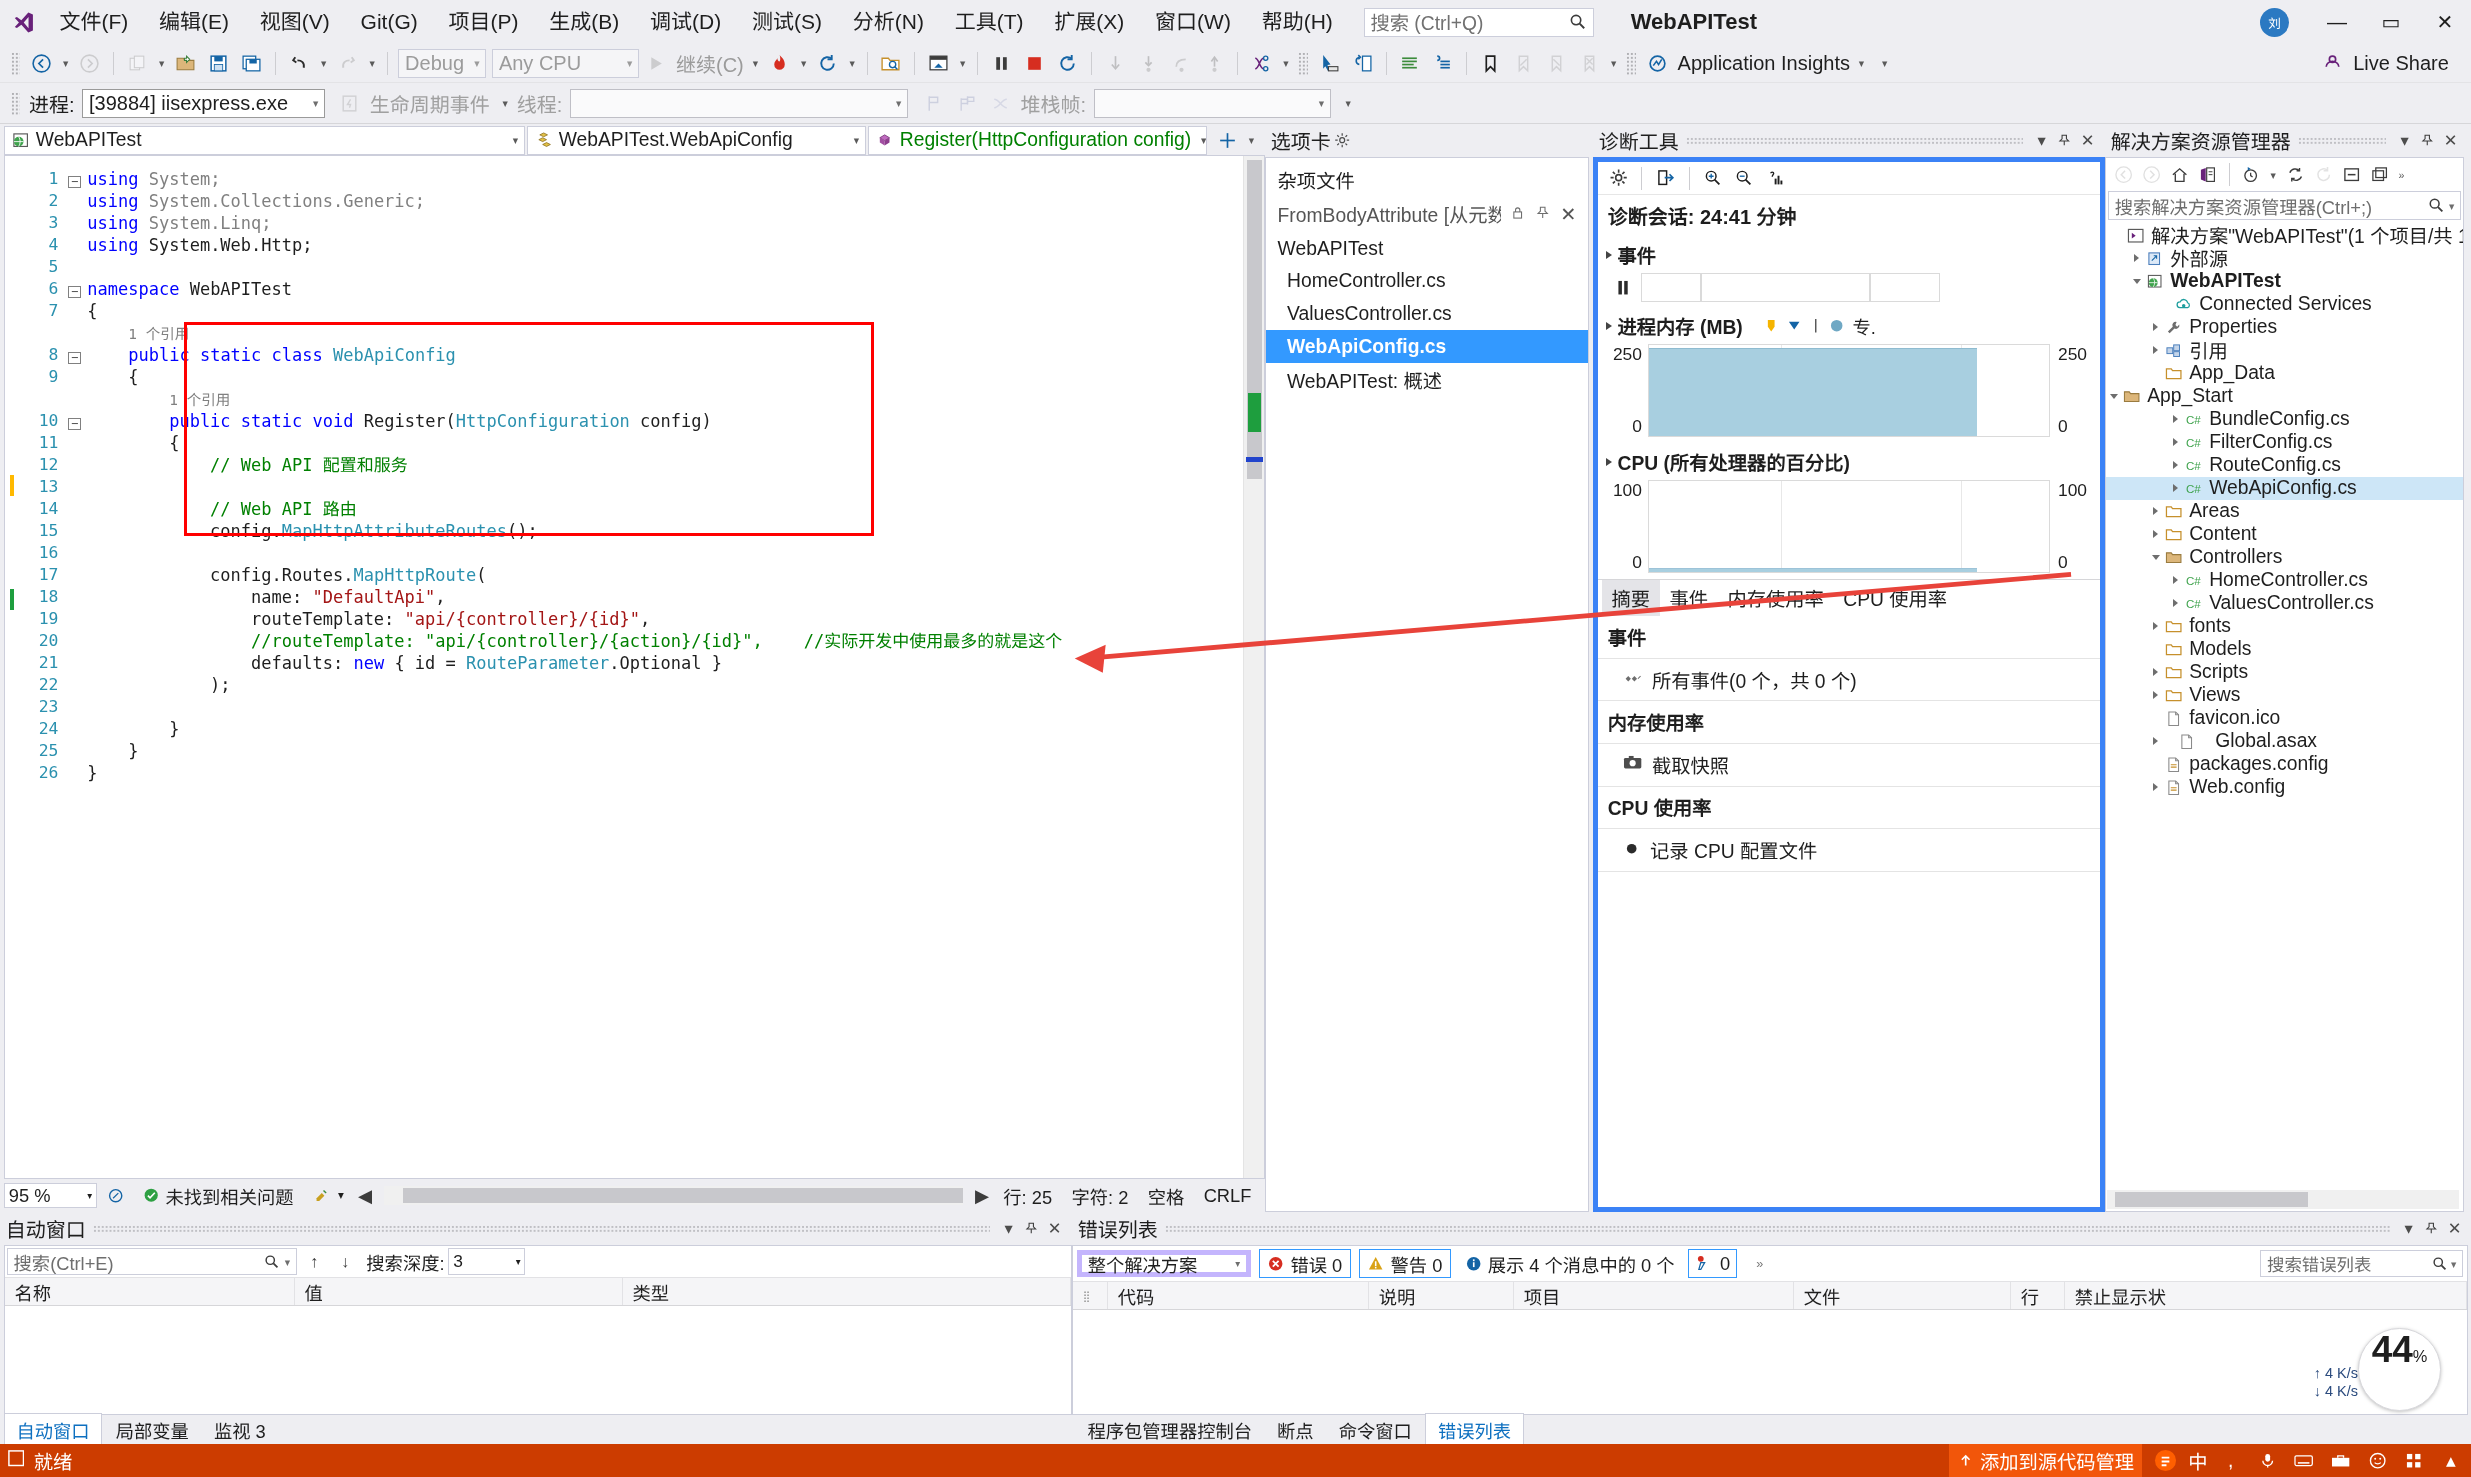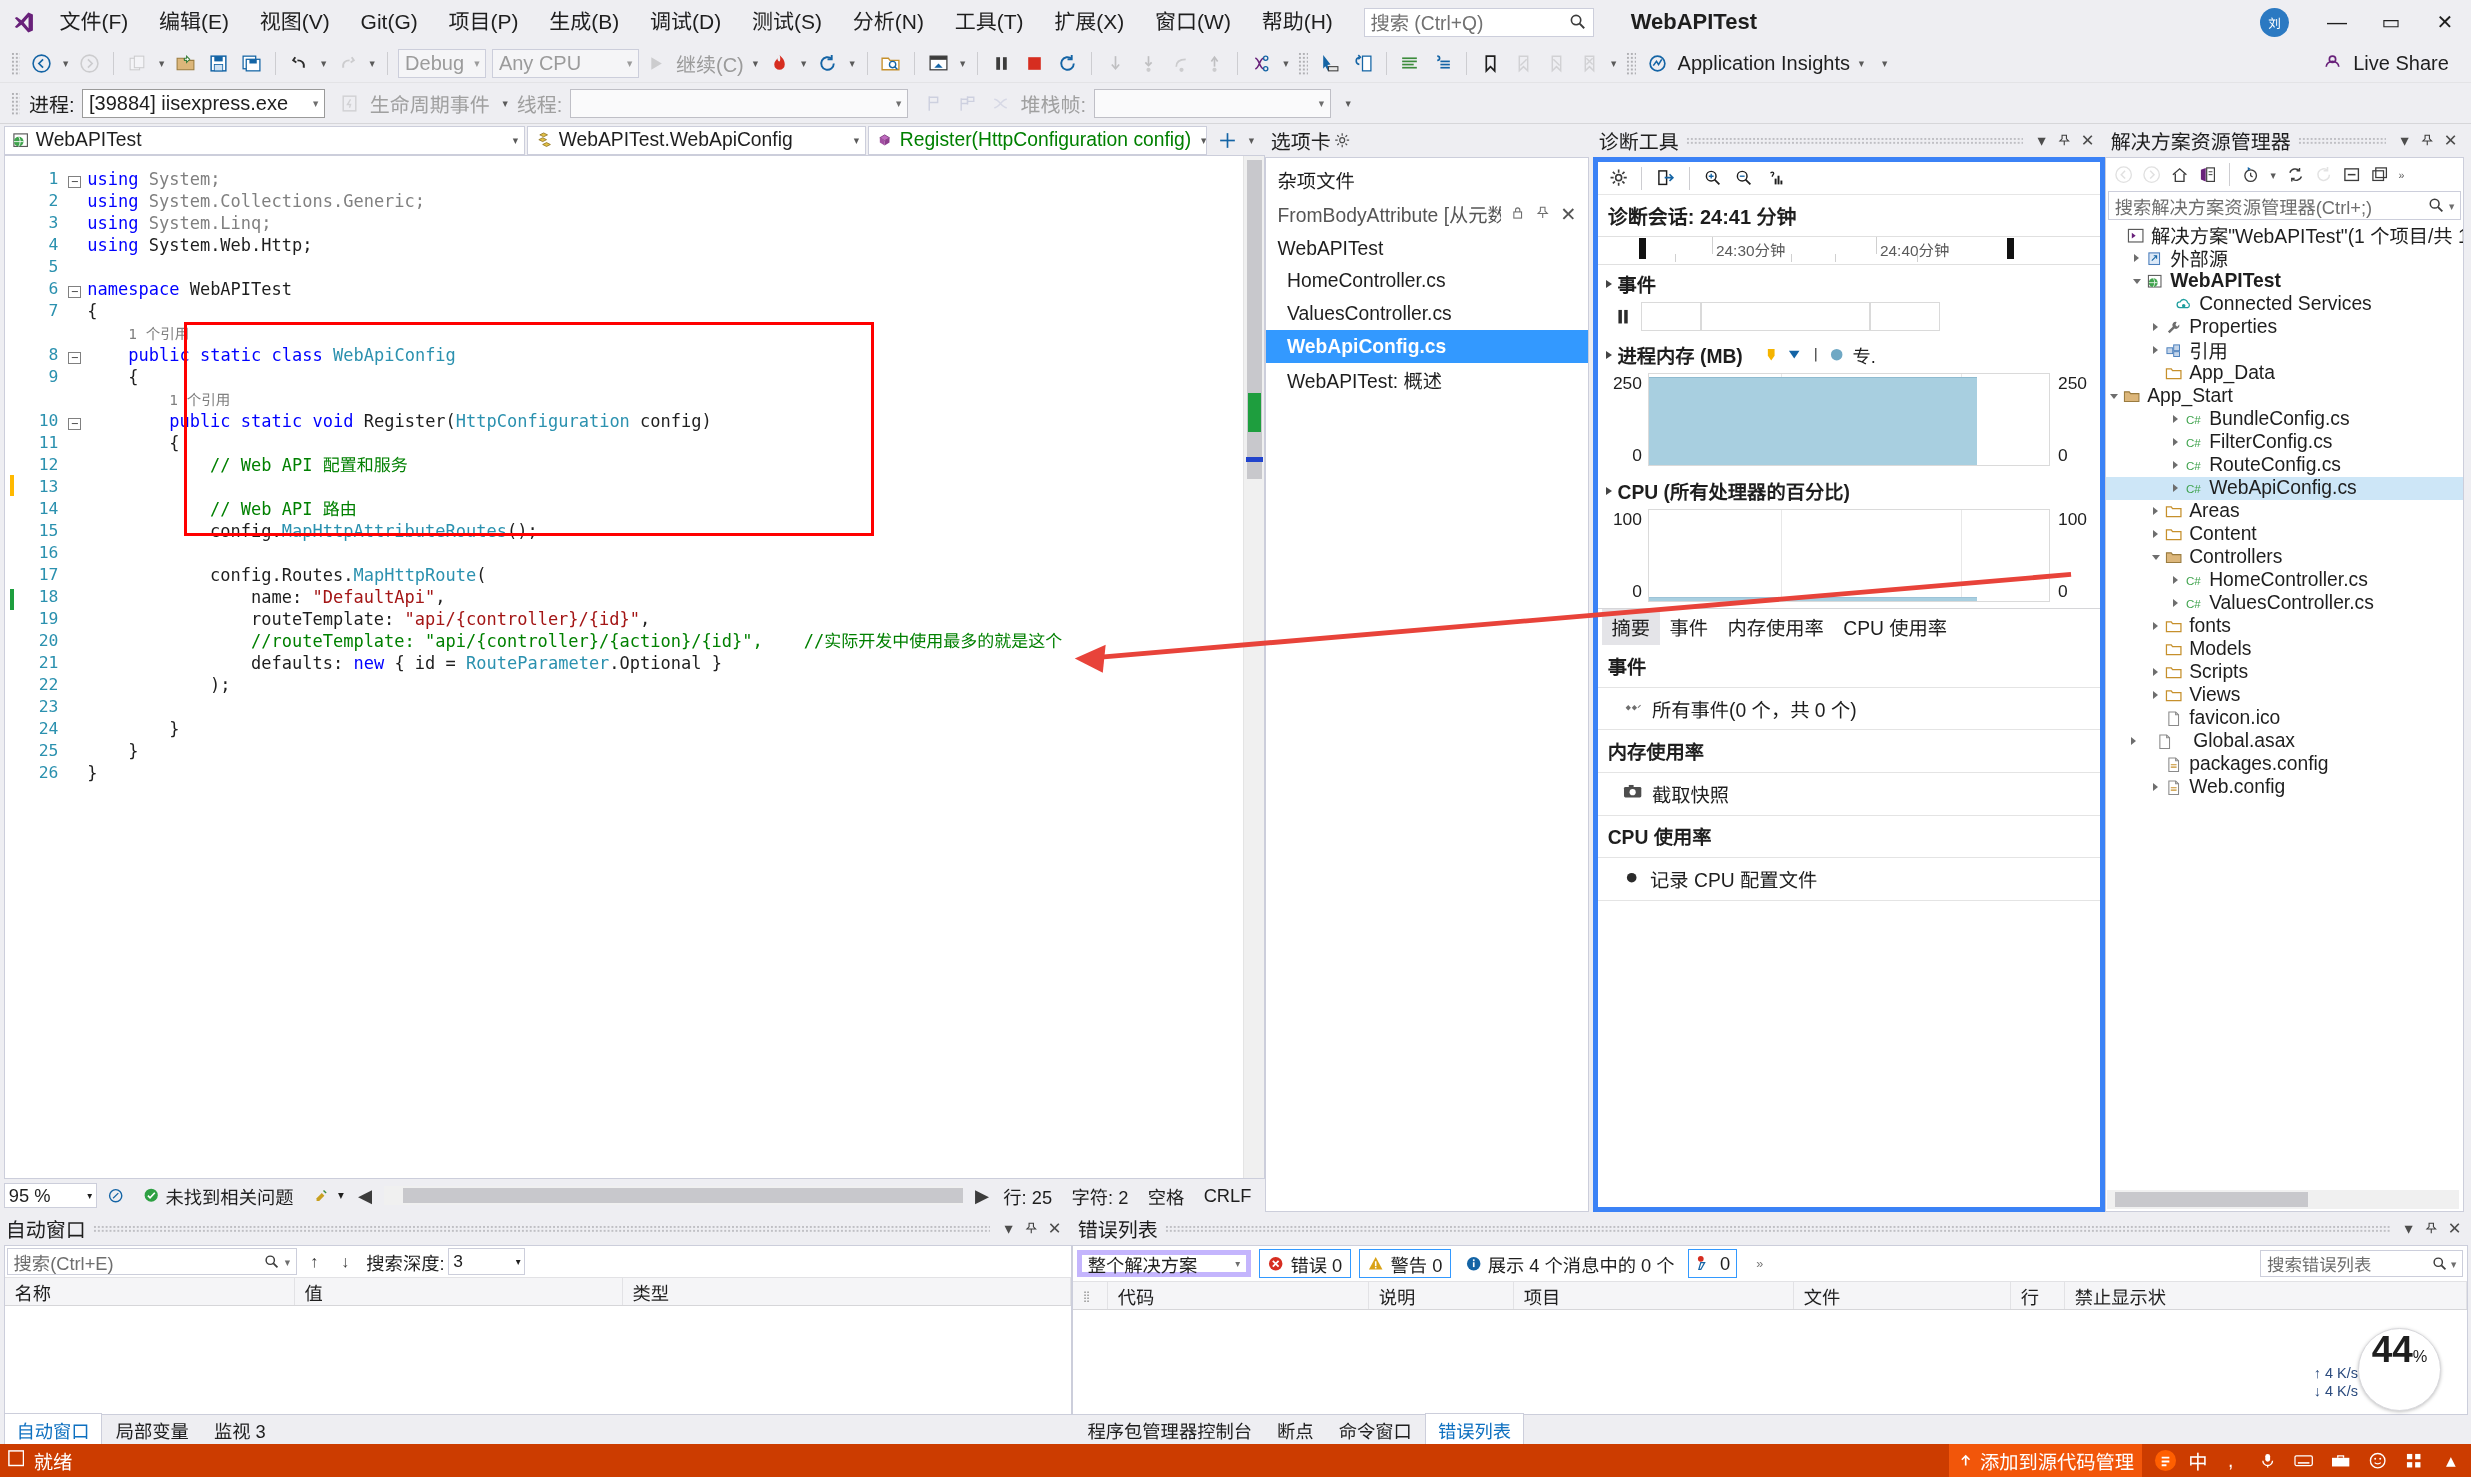--- a/index.html
+++ b/index.html
@@ -824,32 +824,20 @@
                 <path d="M6 5.5c0-1.6 3-1.6 3 0S7.5 7 7.5 9" fill="none" stroke="#1E1E1E" stroke-width="1.4"></path>
                 <rect x="10" y="11" width="2" height="6" fill="#1E1E1E"></rect>
                 <rect x="13" y="8" width="2" height="9" fill="#1E1E1E"></rect>
                 <rect x="16" y="13" width="2" height="4" fill="#1E1E1E"></rect>
               </svg>
           </div>
         </div>
 
         <div class="diag-session">诊断会话: 24:41 分钟</div>
 
-        <div class="diag-ruler">
-          <div class="blk" style="left:41px"></div>
-          <div class="tick" style="left:114px"></div>
-          <div class="lbl" style="left:118px">24:30分钟</div>
-          <div class="tick" style="left:278px"></div>
-          <div class="lbl" style="left:282px">24:40分钟</div>
-          <div class="blk" style="left:409px"></div>
-          <div class="tick" style="left:77px;height:7.7px;top:17.4px"></div>
-          <div class="tick" style="left:193px;height:7.7px;top:17.4px"></div>
-          <div class="tick" style="left:237px;height:7.7px;top:17.4px"></div>
-          <div class="tick" style="left:319px;height:7.7px;top:17.4px"></div>
-        </div>
 
         <div class="diag-grp">
           <span class="tri"></span>
           <span>事件</span>
         </div>
         <div class="evrow">
           <div class="pz">
             <svg width="14.5" height="17.4" viewBox="0 0 14 18">
                 <rect x="2" y="2" width="3.6" height="14" fill="#2B2B2B"></rect>
                 <rect x="8" y="2" width="3.6" height="14" fill="#2B2B2B"></rect>
@@ -1275,21 +1263,21 @@
             <div class="tr" style="padding-left: 42px;">
               <span class="ar"></span>
               <span class="ti">
                 <svg width="17.4" height="17.4" viewBox="0 0 18 18">
                   <path d="M4 2h7l3 3v11H4z" fill="#fff" stroke="#8A8A8A" stroke-width="1.1"></path>
                   <path d="M11 2v3h3" fill="none" stroke="#8A8A8A" stroke-width="1.1"></path>
                 </svg>
               </span>
               <span class="tx">favicon.ico</span>
             </div>
-            <div class="tr" style="padding-left: 20px; gap: 13px;">
+            <div class="tr" style="padding-left: 42px; gap: 13px;">
               <span class="ar">
                 <span class="arr"></span>
               </span>
               <span class="ti">
                 <svg width="17.4" height="17.4" viewBox="0 0 18 18">
                   <path d="M4 2h7l3 3v11H4z" fill="#fff" stroke="#8A8A8A" stroke-width="1.1"></path>
                   <path d="M11 2v3h3" fill="none" stroke="#8A8A8A" stroke-width="1.1"></path>
                 </svg>
               </span>
               <span class="tx">Global.asax</span>

